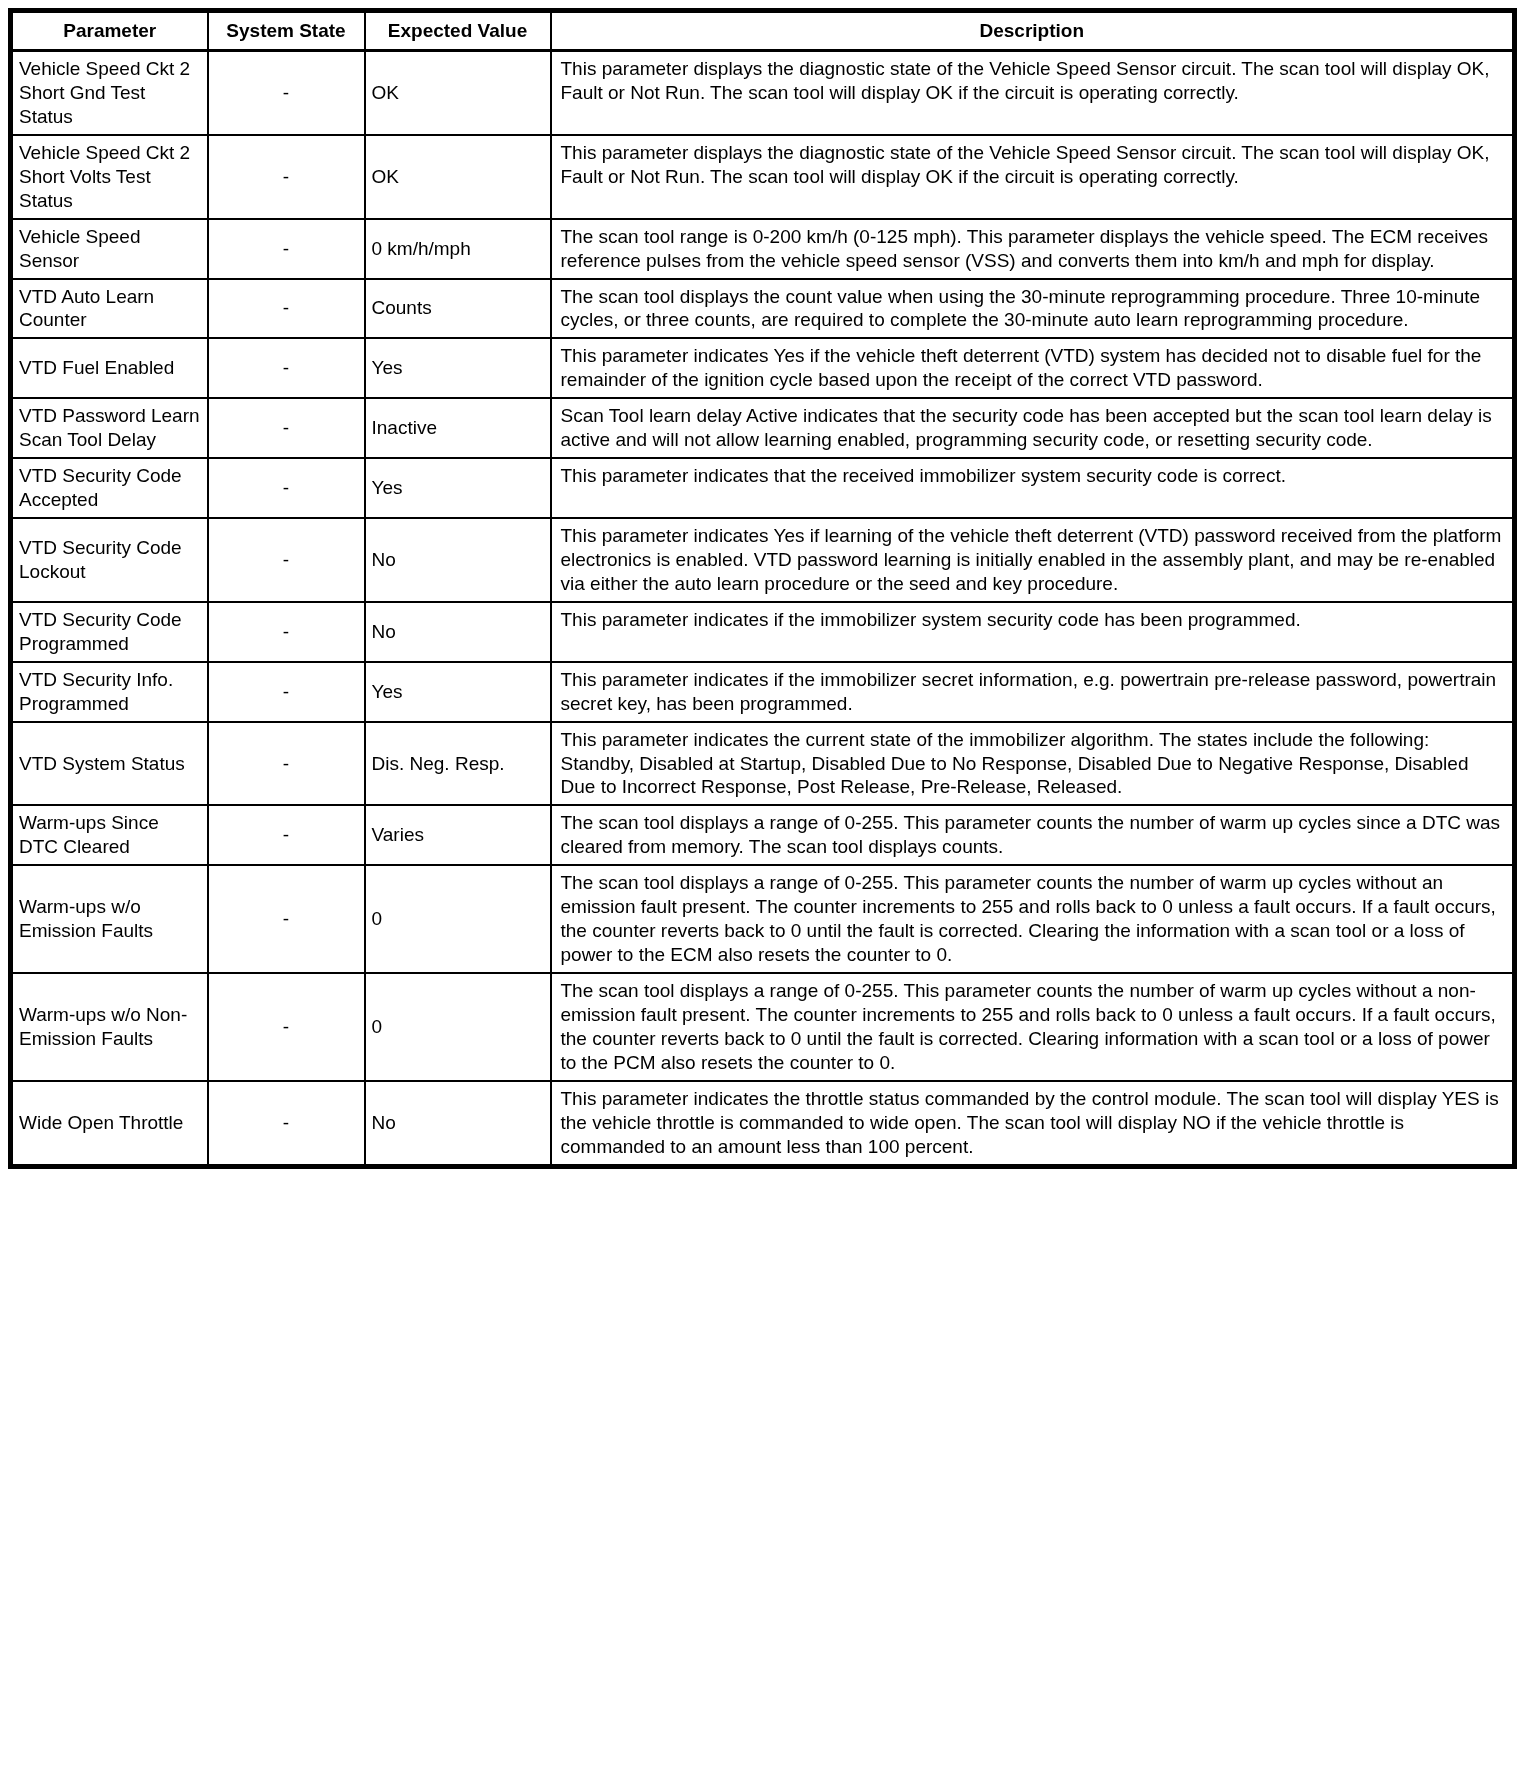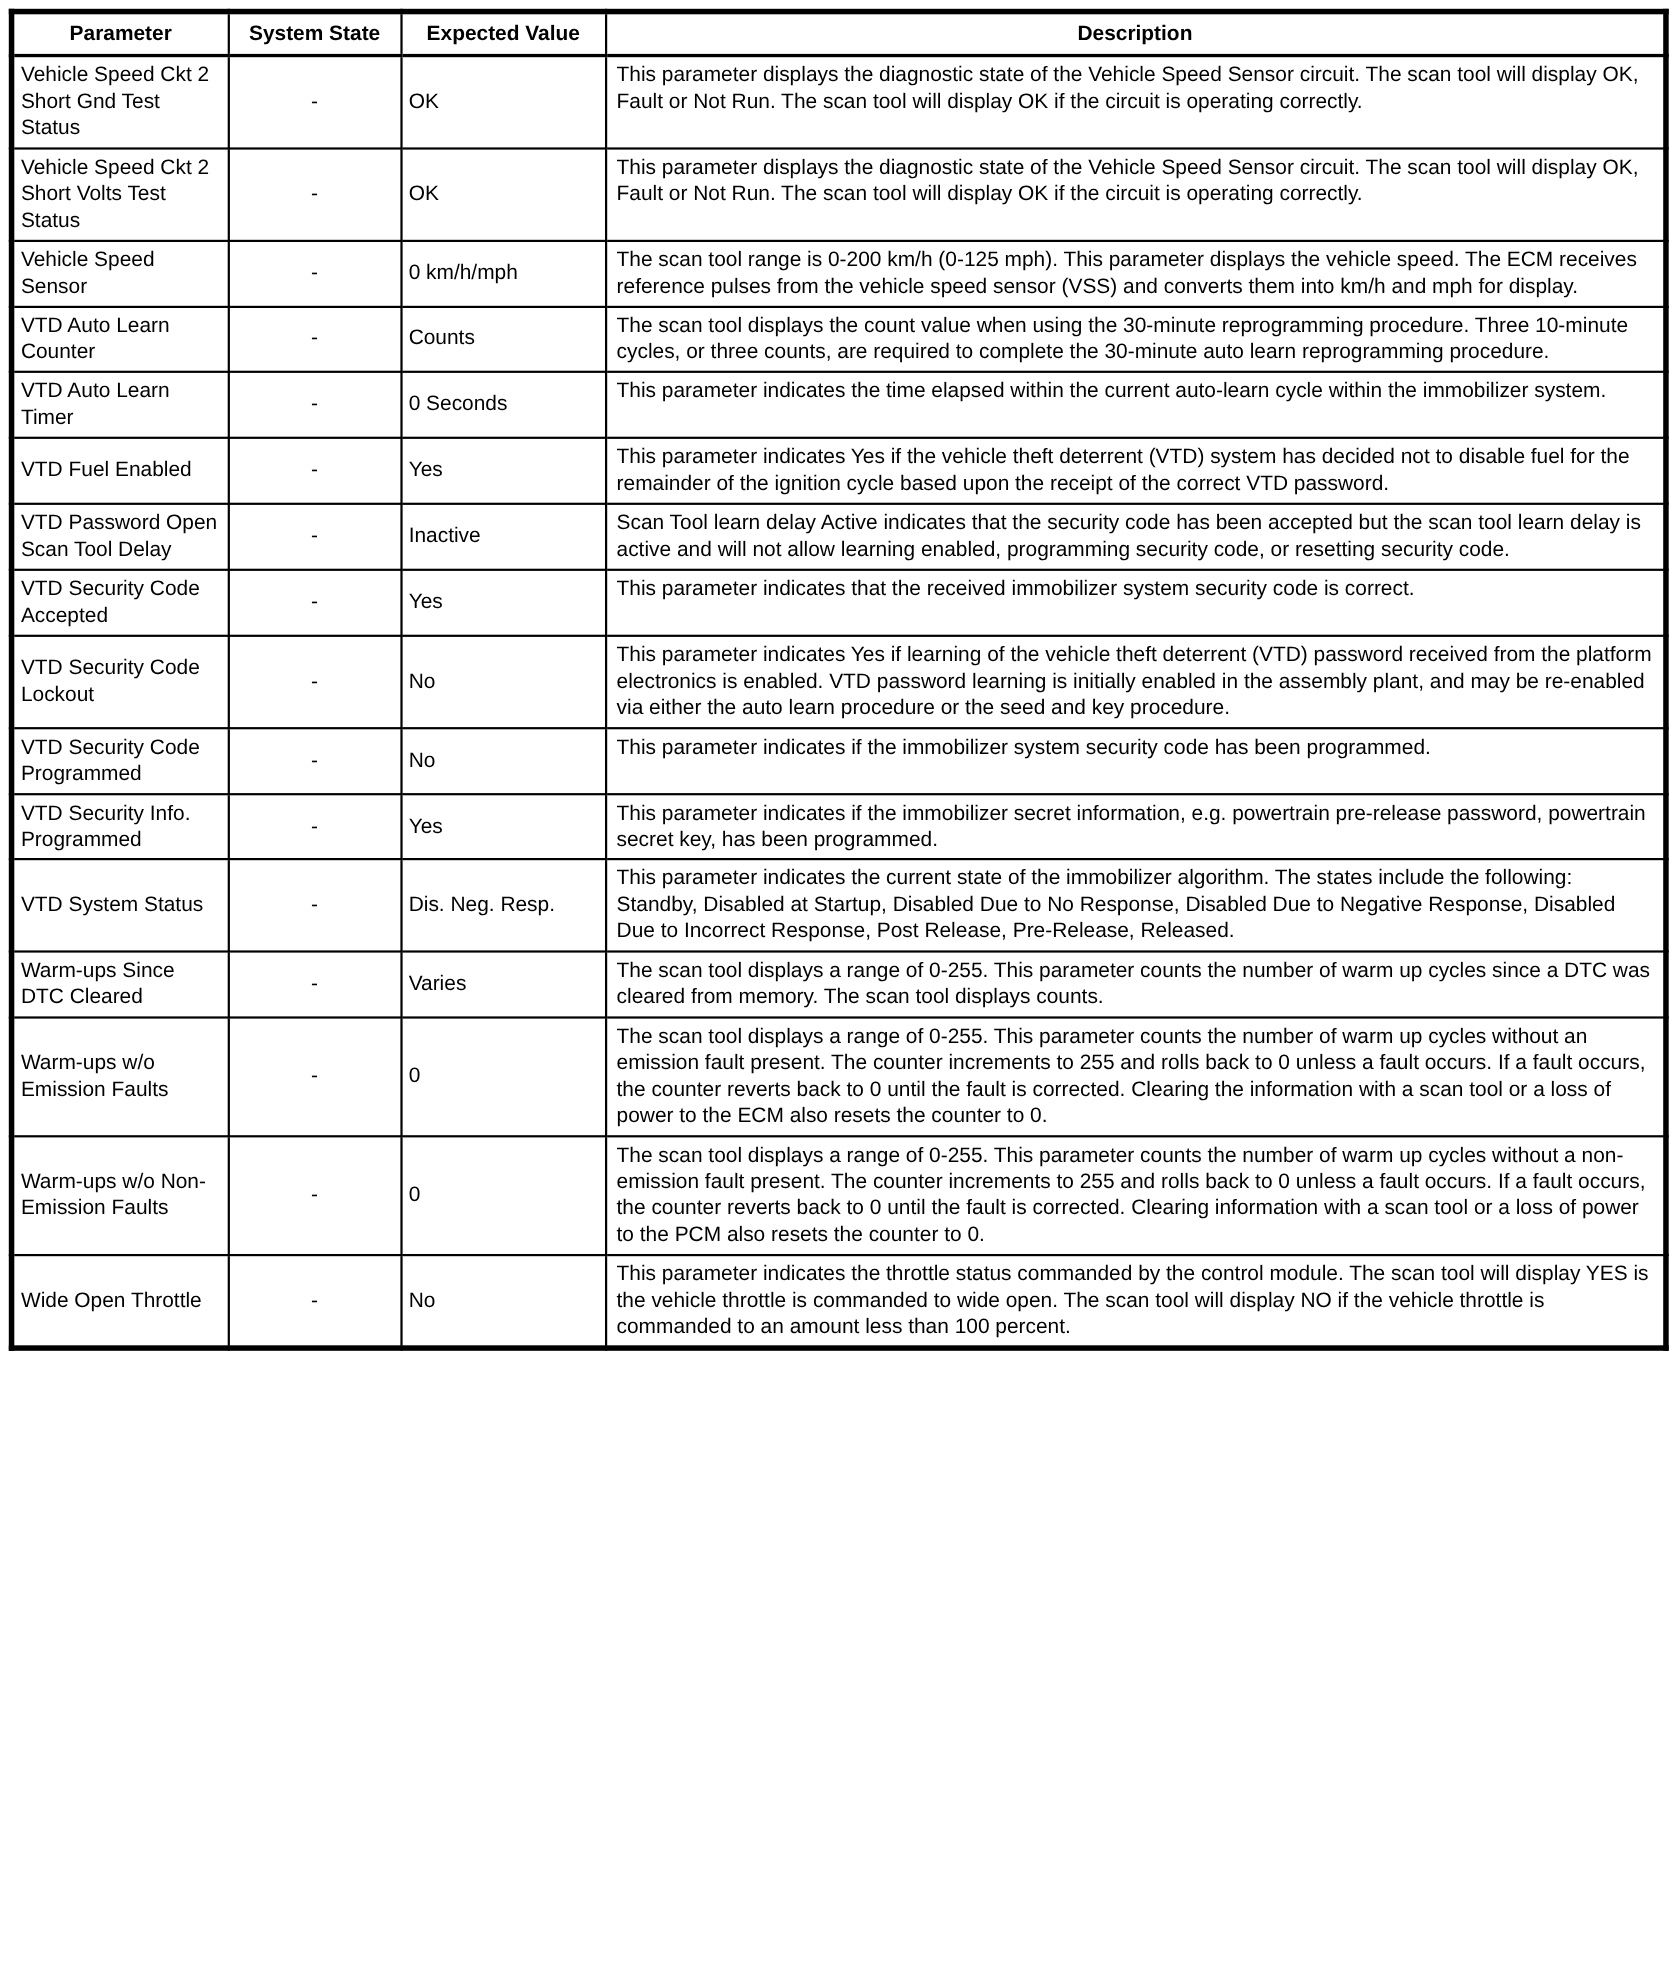--- a/index.html
+++ b/index.html
@@ -100,33 +100,27 @@
           <td class="expected">0 km/h/mph</td>
           <td class="desc">The scan tool range is 0-200 km/h (0-125 mph). This parameter displays the vehicle speed. The ECM receives reference pulses from the vehicle speed sensor (VSS) and converts them into km/h and mph for display.</td>
         </tr>
         <tr>
           <td class="param">VTD Auto Learn Counter</td>
           <td class="state">-</td>
           <td class="expected">Counts</td>
           <td class="desc">The scan tool displays the count value when using the 30-minute reprogramming procedure. Three 10-minute cycles, or three counts, are required to complete the 30-minute auto learn reprogramming procedure.</td>
         </tr>
         <tr>
-          <td class="param">VTD Auto Learn Timer</td>
-          <td class="state">-</td>
-          <td class="expected">0 Seconds</td>
-          <td class="desc">This parameter indicates the time elapsed within the current auto-learn cycle within the immobilizer system.</td>
-        </tr>
-        <tr>
           <td class="param">VTD Fuel Enabled</td>
           <td class="state">-</td>
           <td class="expected">Yes</td>
           <td class="desc">This parameter indicates Yes if the vehicle theft deterrent (VTD) system has decided not to disable fuel for the remainder of the ignition cycle based upon the receipt of the correct VTD password.</td>
         </tr>
         <tr>
-          <td class="param">VTD Password Open Scan Tool Delay</td>
+          <td class="param">VTD Password Learn Scan Tool Delay</td>
           <td class="state">-</td>
           <td class="expected">Inactive</td>
           <td class="desc">Scan Tool learn delay Active indicates that the security code has been accepted but the scan tool learn delay is active and will not allow learning enabled, programming security code, or resetting security code.</td>
         </tr>
         <tr>
           <td class="param">VTD Security Code Accepted</td>
           <td class="state">-</td>
           <td class="expected">Yes</td>
           <td class="desc">This parameter indicates that the received immobilizer system security code is correct.</td>
         </tr>

